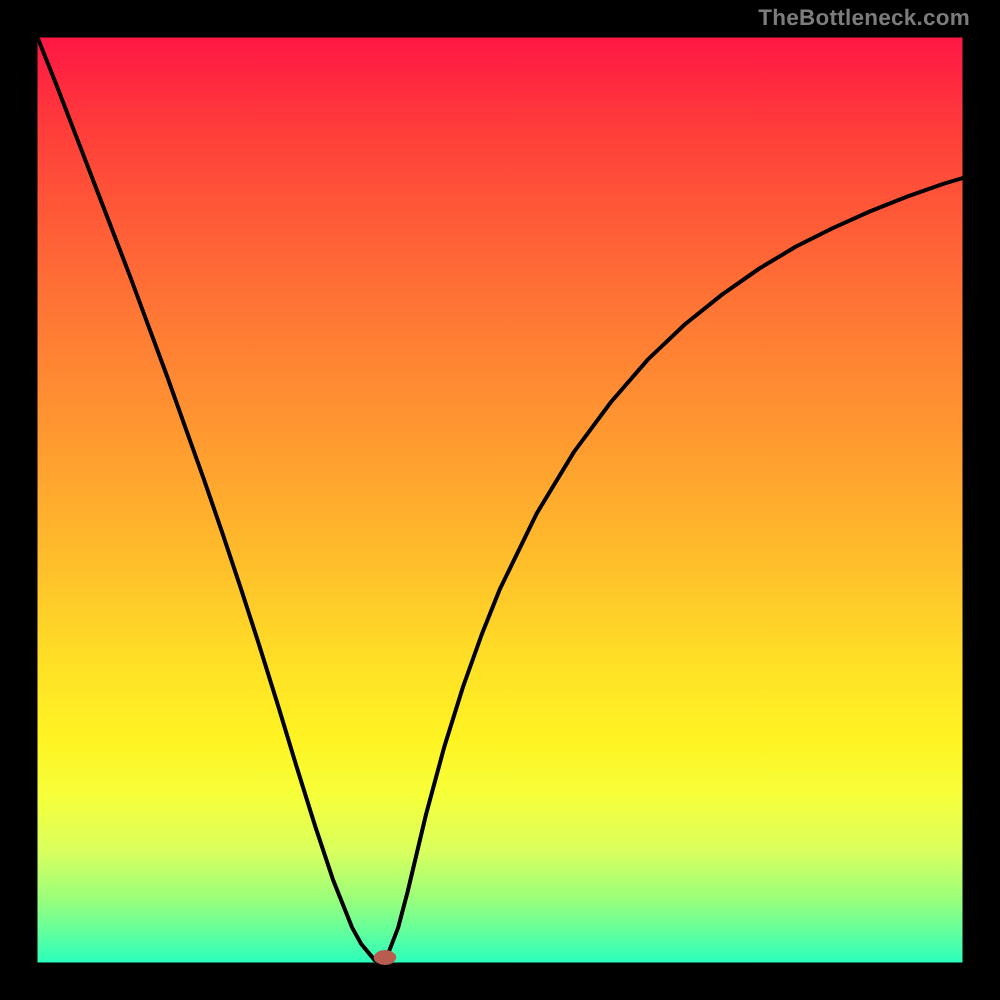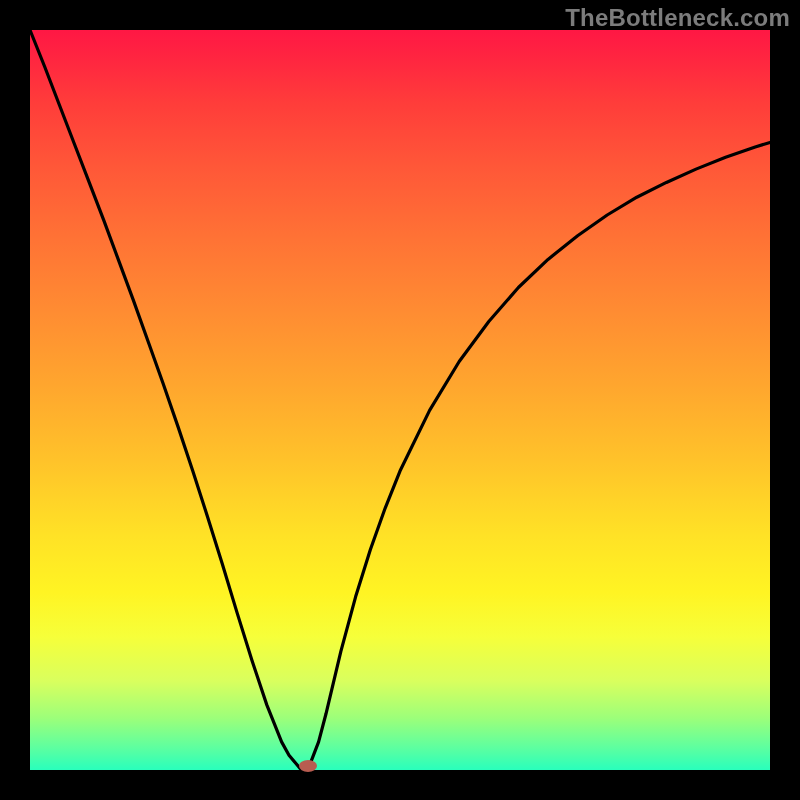--- a/index.html
+++ b/index.html
@@ -6,23 +6,23 @@
   html, body { width: 800px; height: 800px; overflow: hidden; background: #000; }
   .frame {
     position: relative;
     width: 800px;
     height: 800px;
     background: #000;
   }
   .watermark {
     position: absolute;
     top: 4px;
-    right: 10px;
+    right: 24px;
     font-family: Arial, Helvetica, sans-serif;
-    font-size: 24px;
+    font-size: 18px;
     font-weight: 600;
     color: #7c7c7c;
     letter-spacing: 0.2px;
     z-index: 10;
   }
   .plot {
     position: absolute;
     left: 30px;
     top: 30px;
     width: 740px;

